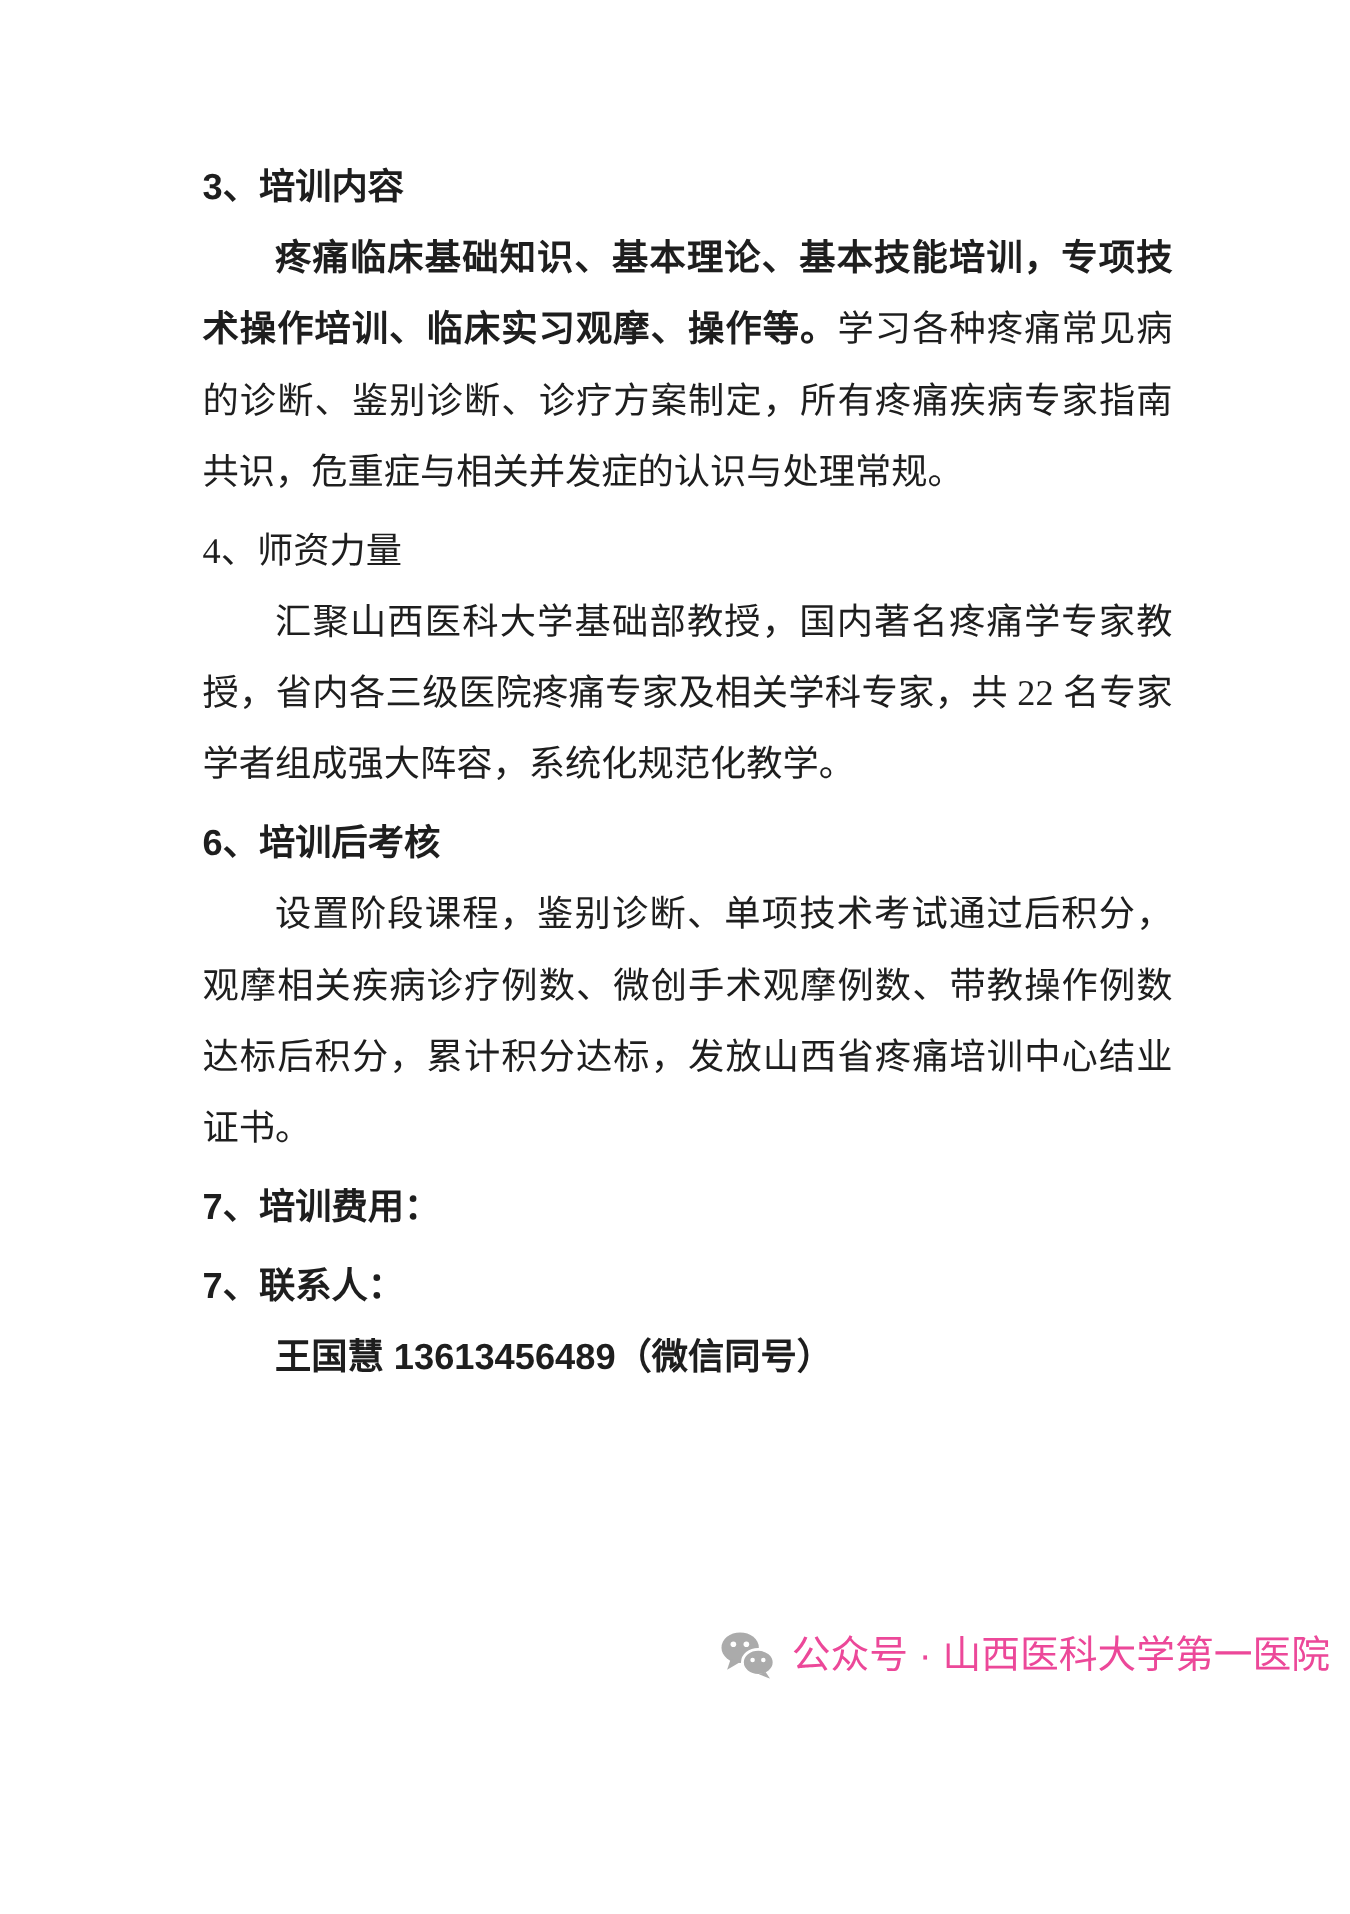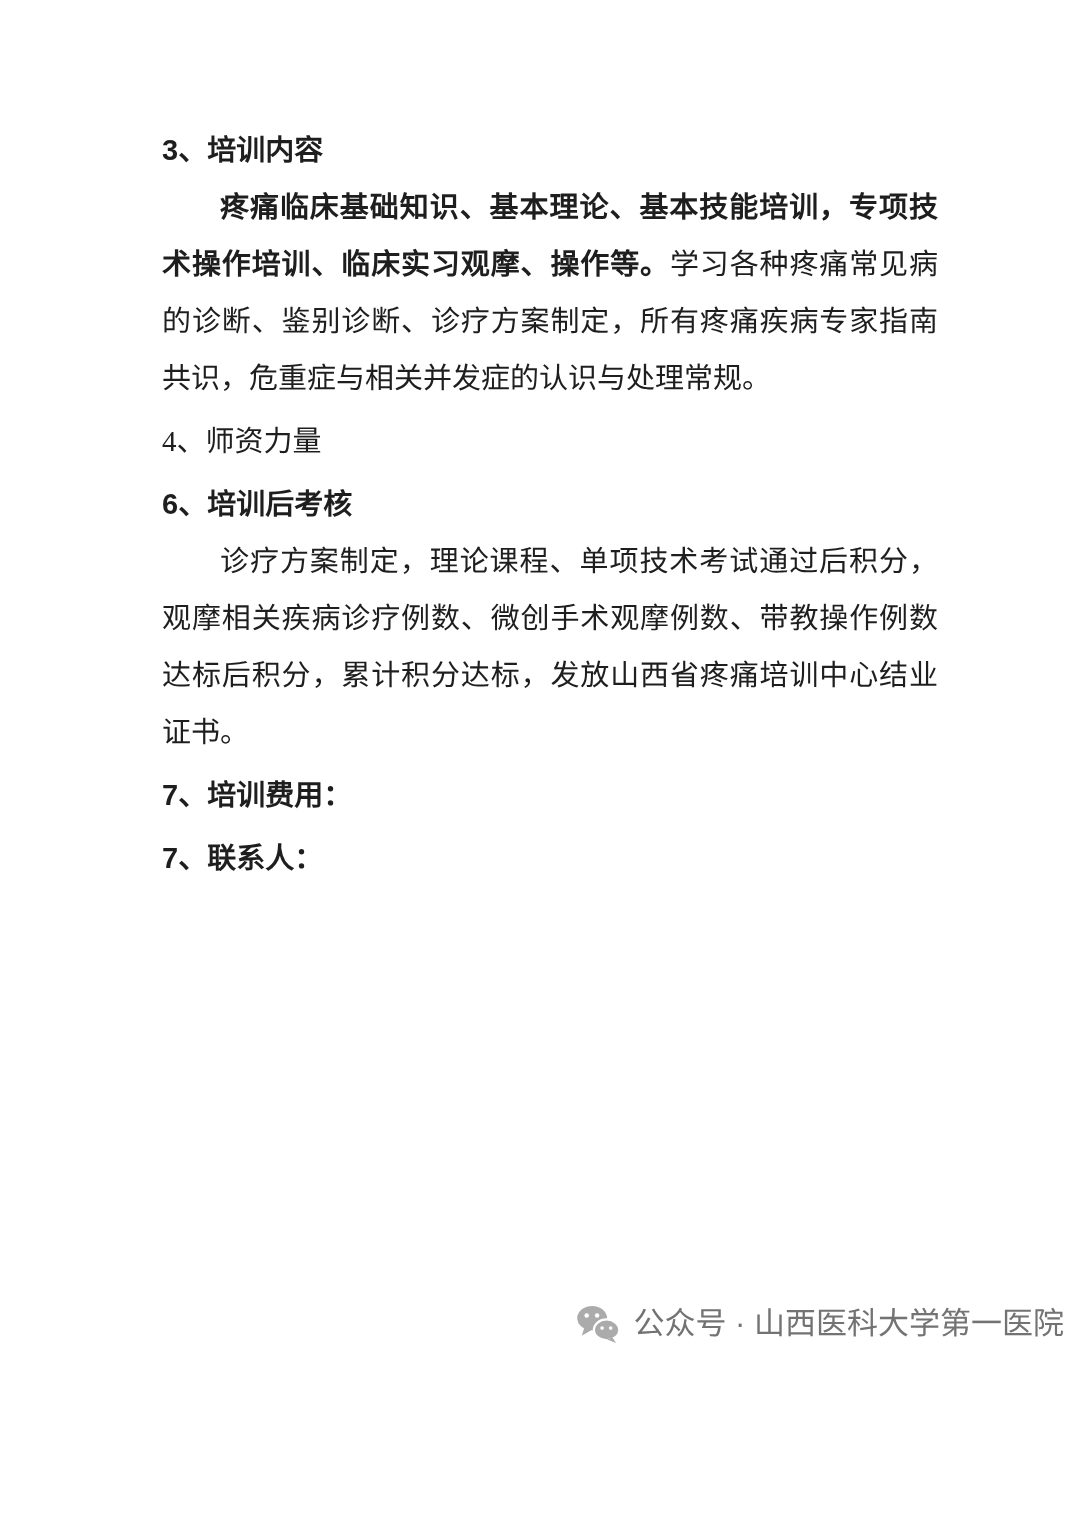--- a/index.html
+++ b/index.html
@@ -55,21 +55,21 @@
     font-family: "Liberation Serif", serif;
     font-weight: 400;
   }
   .watermark {
     position: absolute;
     right: 30px;
     bottom: 26px;
     display: flex;
     align-items: center;
     gap: 13px;
-    color: #737373;
+    color: #ec4899;
     font-family: "Liberation Sans", sans-serif;
     font-size: 31px;
     line-height: 40px;
     white-space: nowrap;
   }
   .watermark svg { display: block; }
 </style>
 </head>
 <body>
 
@@ -77,33 +77,35 @@
 
   <main class="doc">
 
     <section class="section">
       <p class="heading hb">3、培训内容</p>
       <p class="para"><span class="run-b">疼痛临床基础知识、基本理论、基本技能培训，专项技术操作培训、临床实习观摩、操作等。</span><span class="run-r">学习各种疼痛常见病的诊断、鉴别诊断、诊疗方案制定，所有疼痛疾病专家指南共识，危重症与相关并发症的认识与处理常规。</span></p>
     </section>
 
     <section class="section">
       <p class="heading hr">4、师资力量</p>
+      <p class="para"><span class="run-r">汇聚山西医科大学基础部教授，国内著名疼痛学专家教授，省内各三级医院疼痛专家及相关学科专家，共 22 名专家学者组成强大阵容，系统化规范化教学。</span></p>
     </section>
 
     <section class="section">
       <p class="heading hb">6、培训后考核</p>
-      <p class="para"><span class="run-r">诊疗方案制定，理论课程、单项技术考试通过后积分，观摩相关疾病诊疗例数、微创手术观摩例数、带教操作例数达标后积分，累计积分达标，发放山西省疼痛培训中心结业证书。</span></p>
+      <p class="para"><span class="run-r">设置阶段课程，鉴别诊断、单项技术考试通过后积分，观摩相关疾病诊疗例数、微创手术观摩例数、带教操作例数达标后积分，累计积分达标，发放山西省疼痛培训中心结业证书。</span></p>
     </section>
 
     <section class="section">
       <p class="heading hb">7、培训费用：</p>
     </section>
 
     <section class="section">
       <p class="heading hb">7、联系人：</p>
+      <p class="para"><span class="run-b">王国慧 13613456489（微信同号）</span></p>
     </section>
 
   </main>
 
   <footer class="watermark">
     <span>
       <svg width="44" height="38" viewBox="0 0 48 42" xmlns="http://www.w3.org/2000/svg" aria-hidden="true">
         <ellipse cx="17.5" cy="14.5" rx="16.5" ry="13.5" fill="#ababab"></ellipse>
         <polygon points="9,25 6,34 18,27" fill="#ababab"></polygon>
         <circle cx="11.5" cy="11.5" r="2.5" fill="#ffffff"></circle>

